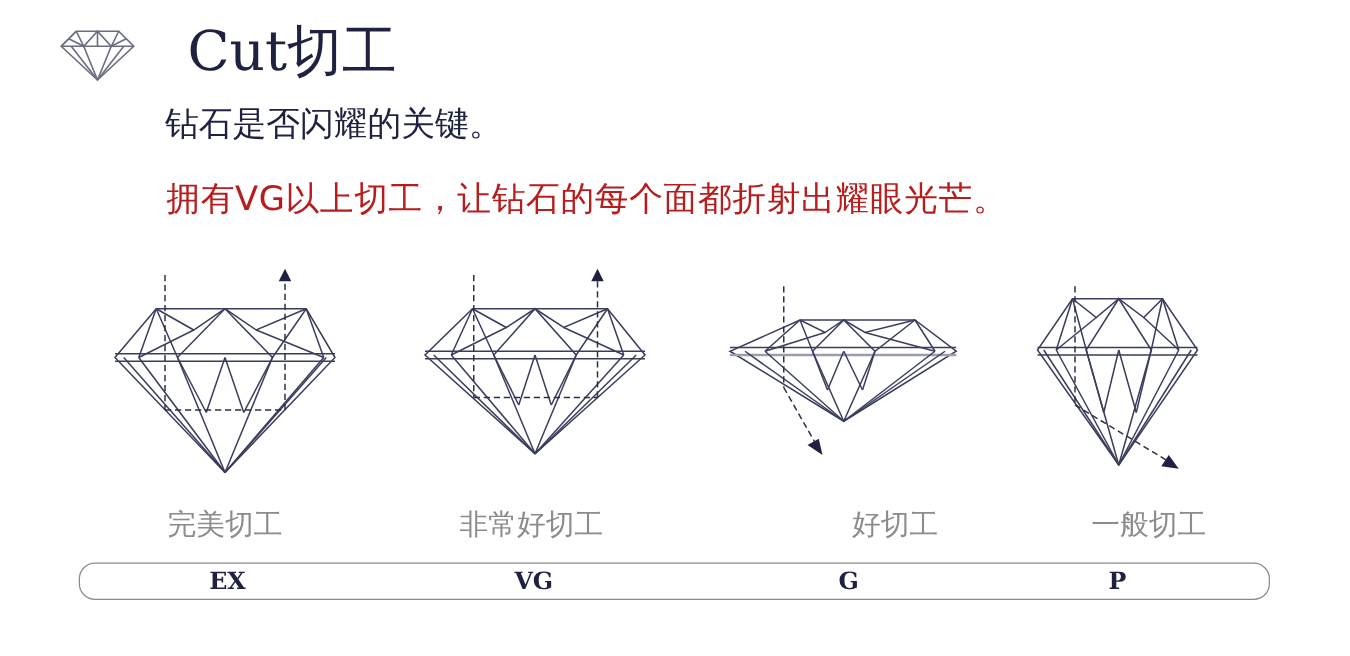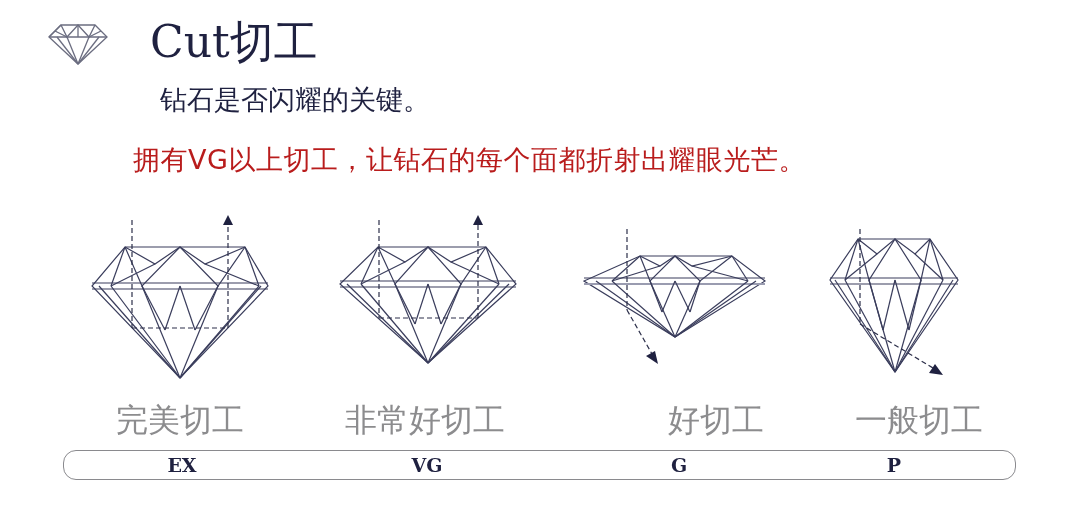--- a/index.html
+++ b/index.html
@@ -1,23 +1,23 @@
 <!DOCTYPE html>
 <html><head>
 <meta charset="utf-8">
 <style>
   html, body { margin:0; padding:0; background:#ffffff; }
   body { width:1080px; height:525px; position:relative; overflow:hidden; font-family:"DejaVu Sans", sans-serif; }
   .logo { position:absolute; left:47px; top:22px; width:62px; height:44px; }
   .title { position:absolute; left:130px; top:12px; font-family:"DejaVu Serif","Liberation Serif", serif; font-size:44px; color:#1f2140; letter-spacing:0px; line-height:60px; white-space:nowrap;margin-left:20px; }
-  .subtitle { position:absolute; left:132px; top:80px; font-family:"DejaVu Serif","Liberation Serif", serif; font-size:27px; color:#1f2140; line-height:40px; white-space:nowrap;margin-left:28px; }
+  .subtitle { position:absolute; left:132px; top:80px; font-family:"DejaVu Serif","Liberation Serif", serif; font-size:27px; color:#1f2140; line-height:40px; white-space:nowrap; }
   .desc { position:absolute; left:133px; top:140px; font-size:27px; color:#b91c1c; line-height:40px; white-space:nowrap; letter-spacing:0.5px; }
   .diagram { position:absolute; top:200px; }
   .diagram svg { display:block; }
-  .cut-label { position:absolute; top:400px; font-size:32px; color:#8c8c8e; line-height:40px; white-space:nowrap; transform:translateX(-50%); }
+  .cut-label { position:absolute; top:400px; font-size:23px; color:#8c8c8e; line-height:40px; white-space:nowrap; transform:translateX(-50%); }
   .grade-bar { position:absolute; left:63px; top:450px; width:953px; height:30px; border:1.5px solid #8a8a8e; box-sizing:border-box; border-radius:13px; }
   .grade { position:absolute; top:1px; font-family:"DejaVu Serif","Liberation Serif", serif; font-weight:bold; font-size:19px; color:#1f2140; line-height:26px; transform:translateX(-50%); }
 </style>
 </head>
 <body>
 
 <div class="logo">
   <svg width="62" height="44" viewBox="0 0 62 44" fill="none" stroke="#6b6d80" stroke-width="1.3">
     <polygon points="14,3 48,3 60,15 31,42 2,15"></polygon>
     <line x1="2" y1="15" x2="60" y2="15"></line>

